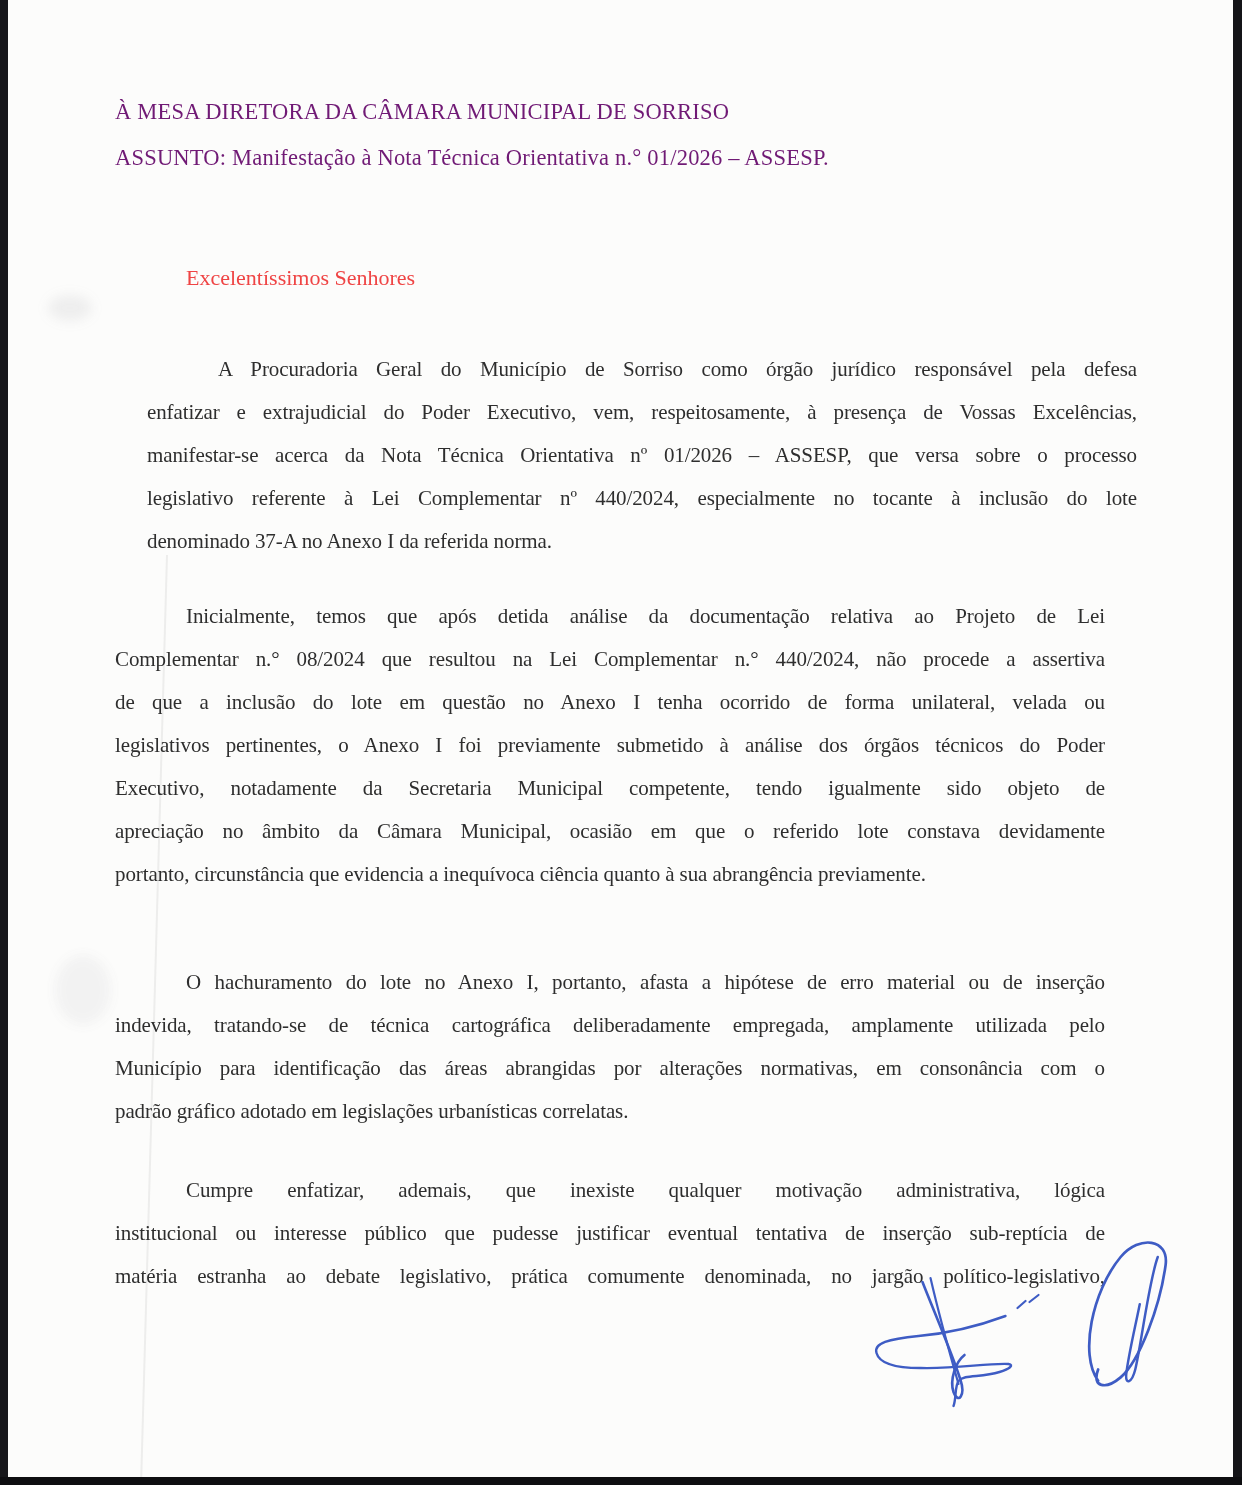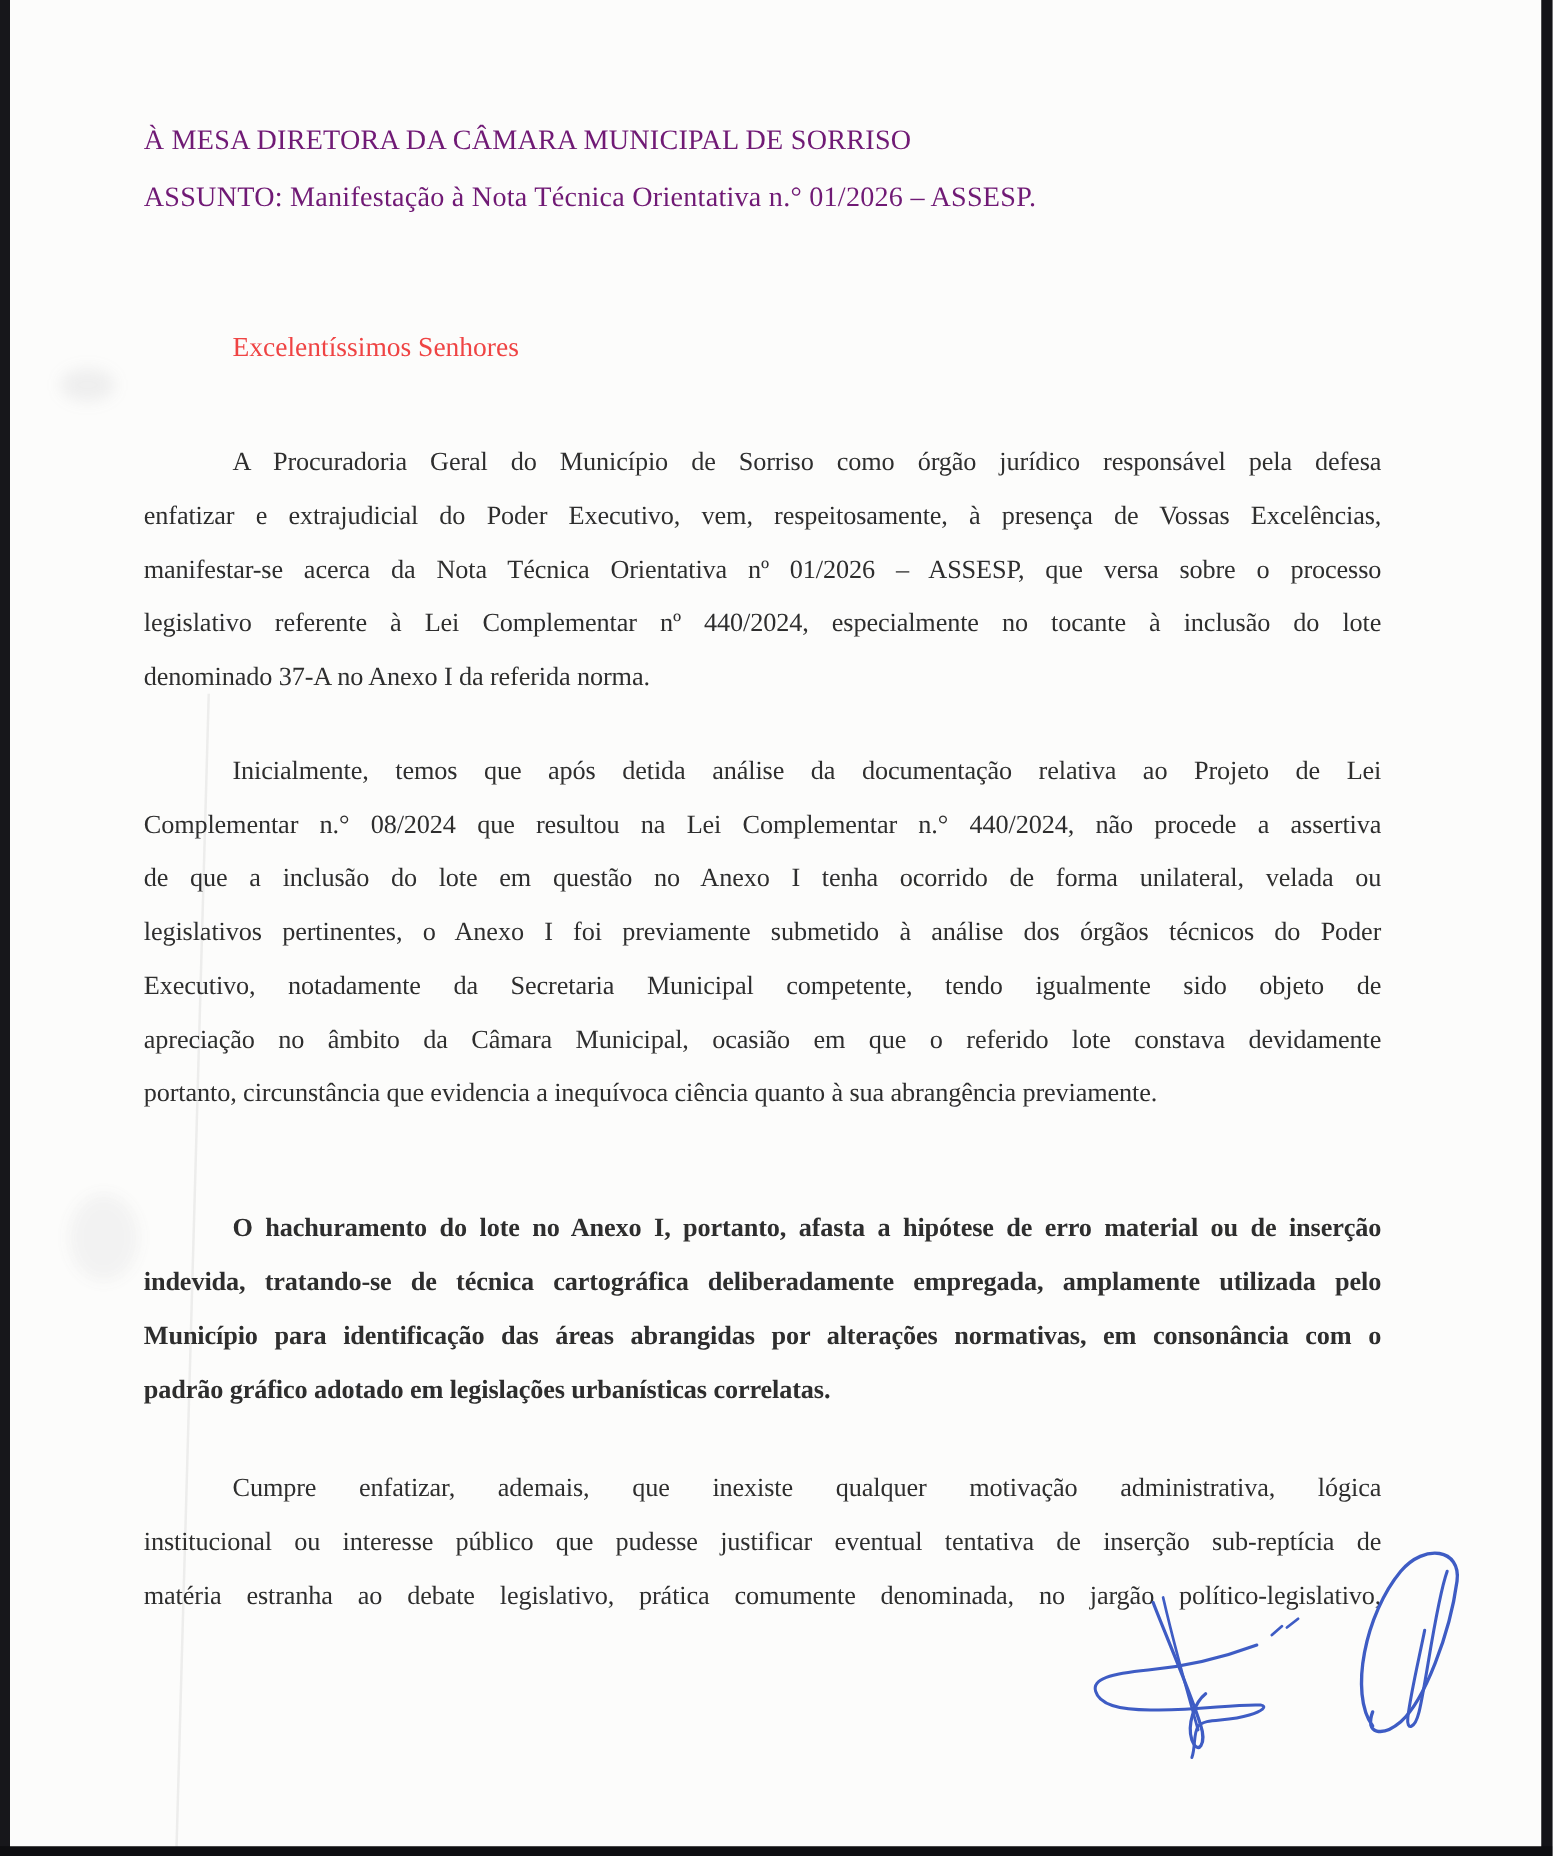--- a/index.html
+++ b/index.html
@@ -25,23 +25,23 @@
   .smudge{position:absolute;background:rgba(120,120,125,0.10);border-radius:50%;filter:blur(6px);}
   .smudge.s1{left:48px;top:295px;width:44px;height:26px;}
   .smudge.s2{left:55px;top:955px;width:56px;height:70px;opacity:.7;}
   
   .content{position:absolute;left:115px;top:0;width:990px;height:1485px;}
   .hline{position:absolute;left:0;width:990px;font-size:22.5px;color:#701a75;letter-spacing:.2px;white-space:nowrap;}
   .hline.h1{top:99px;}
   .hline.h2{top:145px;}
   .salutation{position:absolute;left:71px;top:265px;font-size:22px;color:#ef4444;}
   .para{position:absolute;left:0;width:990px;}
-  .para-1{top:348px;}
+  .para-1{top:348px;margin-left:32px;}
   .para-2{top:595px;}
-  .para-3{top:961px;font-weight:bold;}
+  .para-3{top:961px;}
   .para-4{top:1169px;}
   .line{
     height:43px;line-height:43px;
     font-size:21px;letter-spacing:-0.1px;
     text-align:justify;text-justify:inter-word;
     overflow:hidden;white-space:normal;
   }
   .line.just{text-align-last:justify;}
   .line.ind{text-indent:71px;}
   .u{text-underline-offset:4px;text-decoration-thickness:1.5px;}

